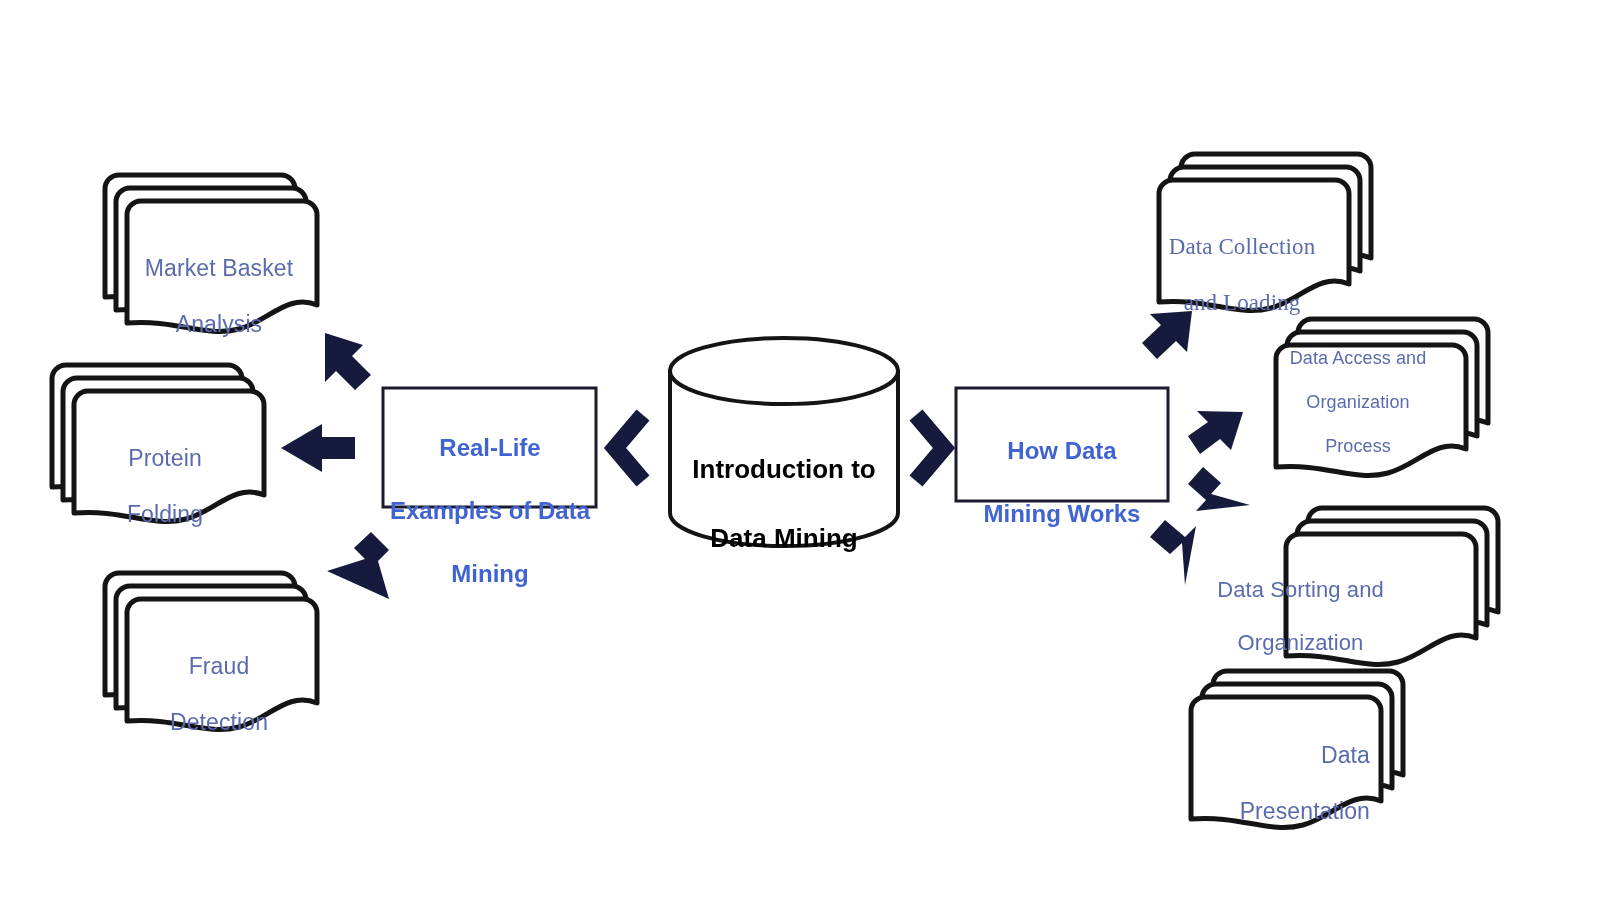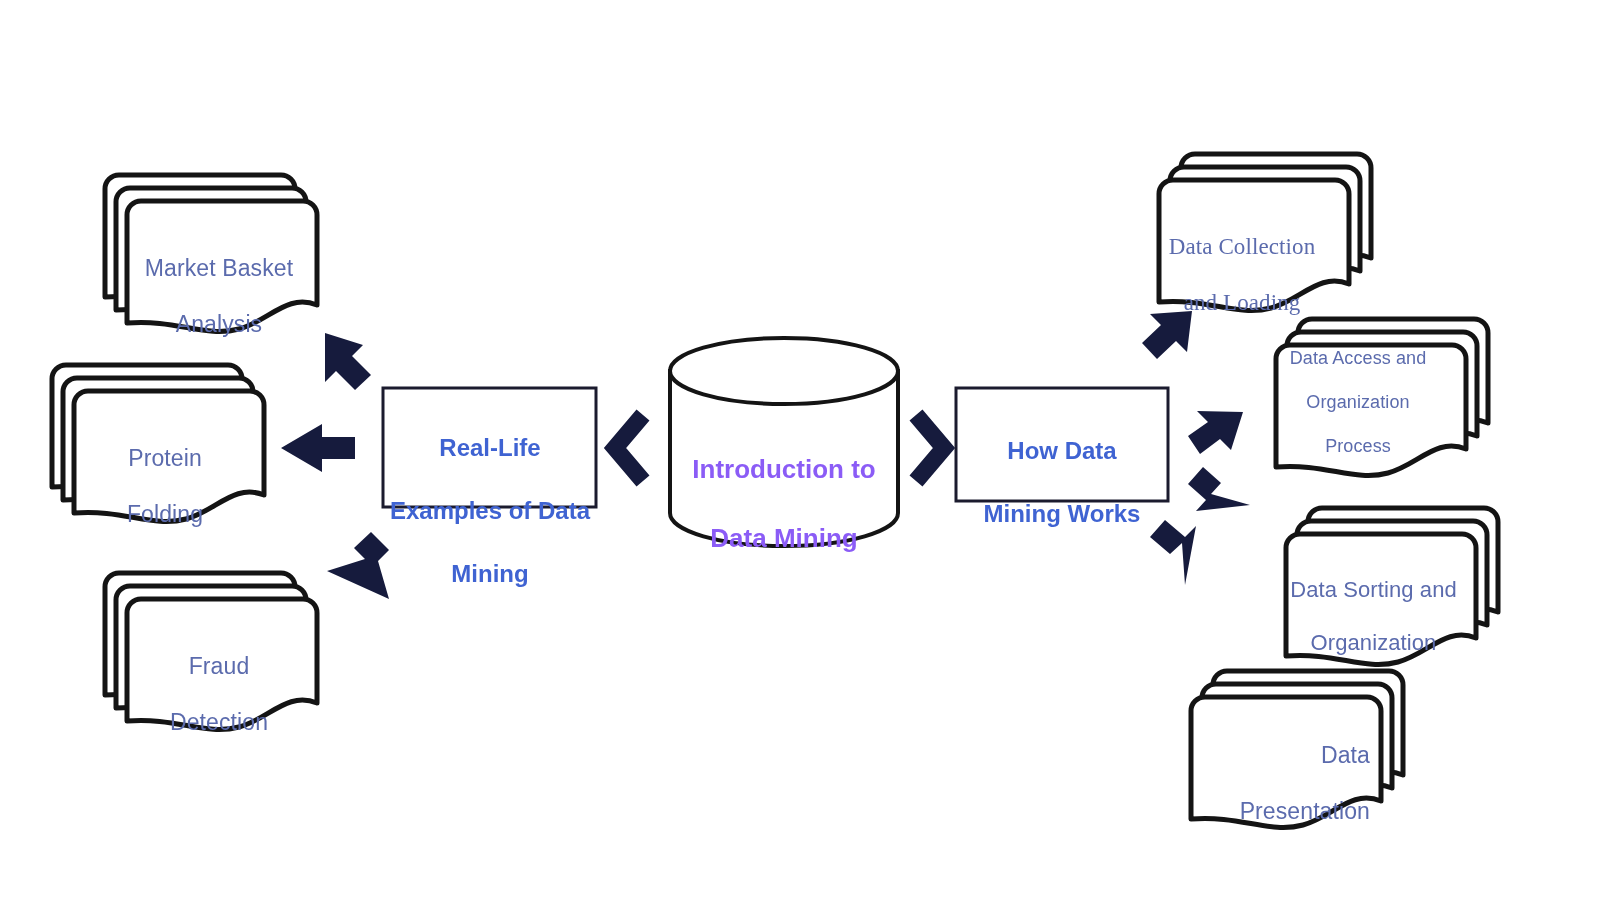--- a/index.html
+++ b/index.html
@@ -42,21 +42,21 @@
     font-weight: 400;
     letter-spacing: 0.1px;
   }
   .box-label {
     color: #3f63d2;
     font-size: 24px;
     font-weight: bold;
     line-height: 1.32;
   }
   .cyl-label {
-    color: #8b5cf6;
+    color: #000000;
     font-size: 26px;
     font-weight: bold;
     line-height: 1.32;
   }
   .node-label > span { display: block; }
 </style>
 </head>
 <body>
 
 <div id="canvas">
@@ -236,21 +236,21 @@
     <span>Data Collection</span>
     <span>and Loading</span>
   </div>
 
   <div class="node-label doc-label" style="left:1263px; top:326px; width:190px; font-size:18px;">
     <span>Data Access and</span>
     <span>Organization</span>
     <span>Process</span>
   </div>
 
-  <div class="node-label doc-label" style="left:1276px; top:550px; width:195px; font-size:22px;">
+  <div class="node-label doc-label" style="left:1203px; top:550px; width:195px; font-size:22px;">
     <span>Data Sorting and</span>
     <span>Organization</span>
   </div>
 
   <div class="node-label doc-label" style="left:1180px; top:713px; width:190px;text-align:right;">
     <span>Data</span>
     <span>Presentation</span>
   </div>
 
 </div>

